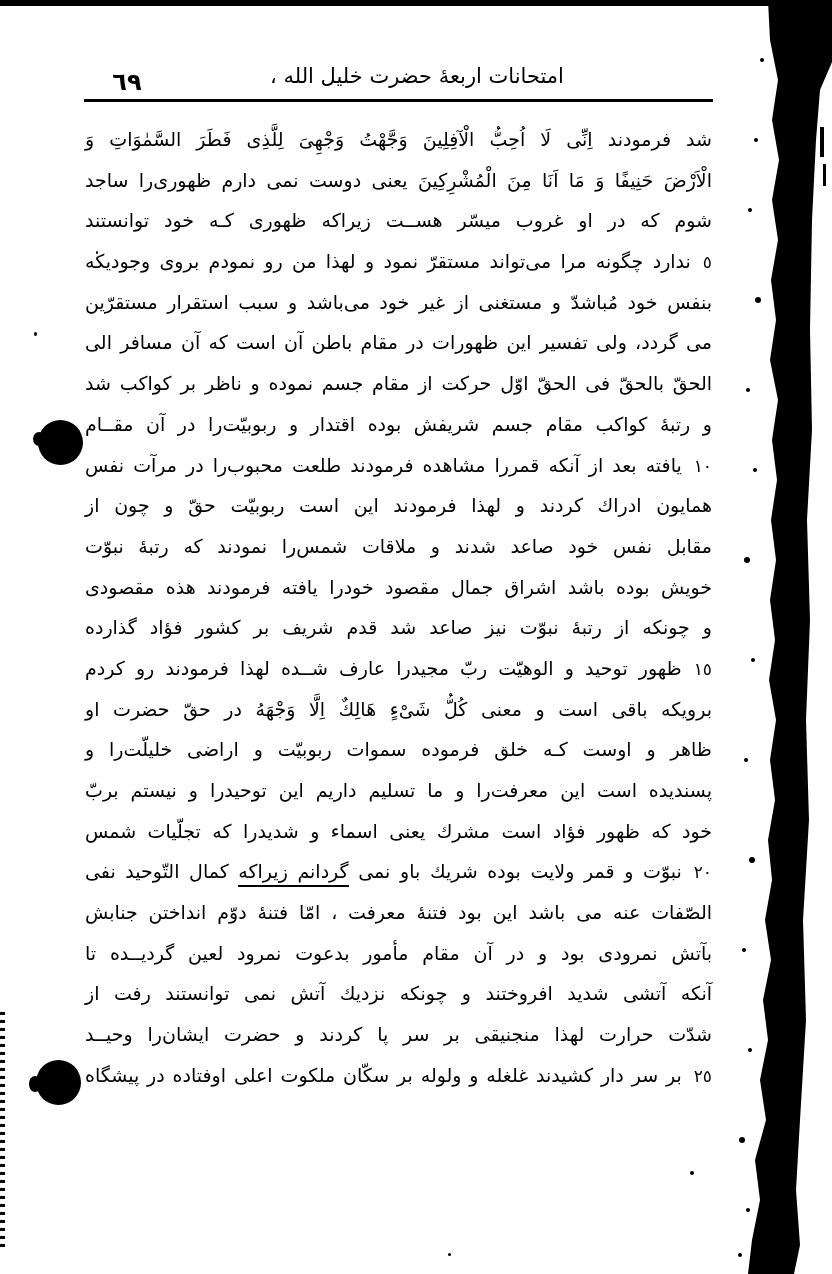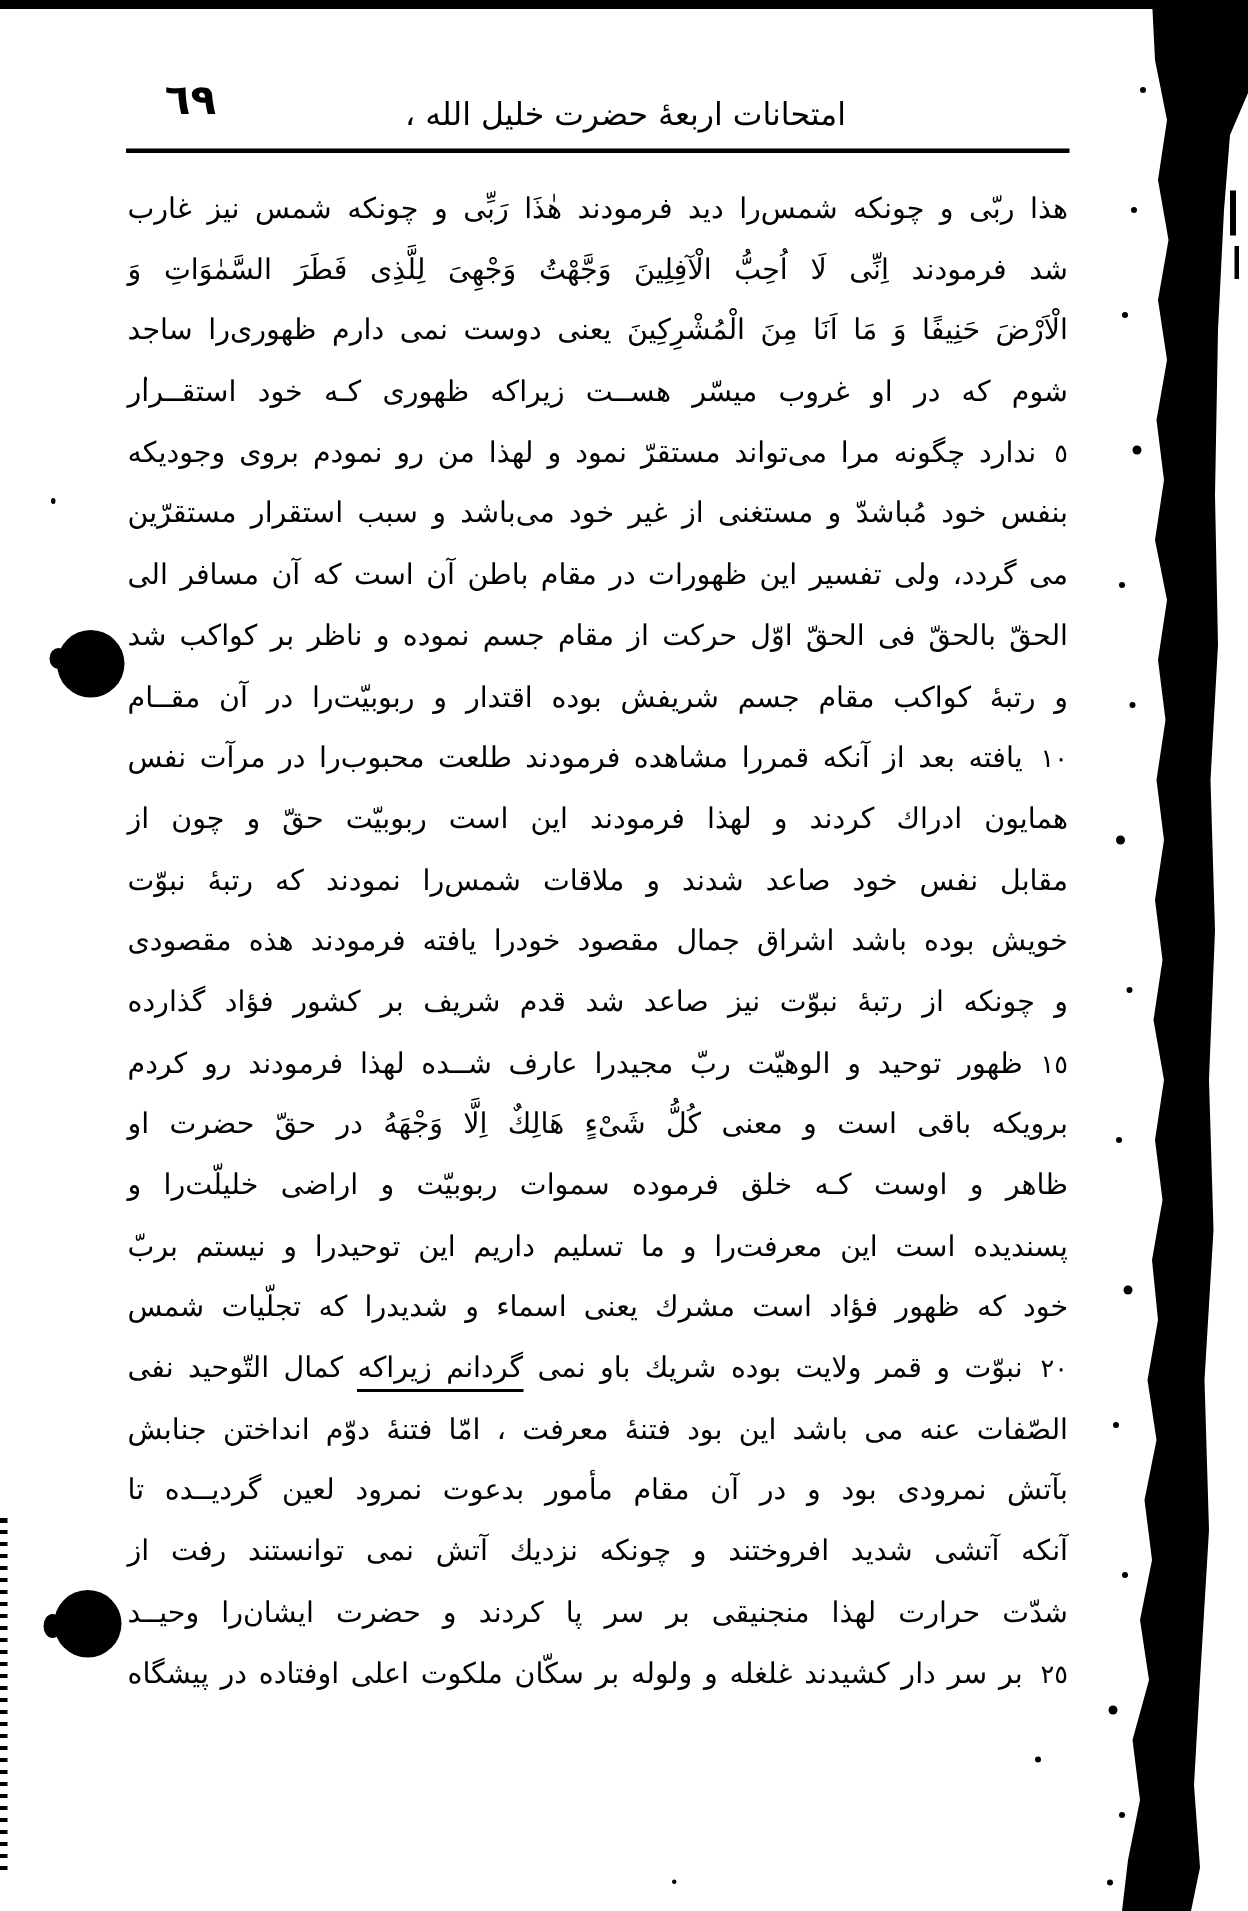--- a/index.html
+++ b/index.html
@@ -4,22 +4,22 @@
 <style>
   html,body{margin:0;padding:0;background:#777;}
   .page{
     position:relative; width:832px; height:1274px;
     background:#ffffff; overflow:hidden;
     font-family:"DejaVu Sans", sans-serif;
     color:#000; direction:rtl;
   }
   
   .page-number{
-    position:absolute; top:50px; left:104px; width:46px;
-    font-size:28px; font-weight:bold; text-align:center;
+    position:absolute; top:68px; left:104px; width:46px;
+    font-size:24px; font-weight:bold; text-align:center;
   }
   .header-title{
     position:absolute; top:44px; right:240px; width:350px;
     font-size:21px; text-align:center; white-space:nowrap;margin-top:20px;
   }
   .header-rule{
     position:absolute; top:99px; left:84px; width:629px; height:3px;
     background:#000;
   }
   
@@ -57,24 +57,23 @@
 </head>
 <body>
 
 <div class="page">
 
   <div class="page-number">٦٩</div>
   <div class="header-title">امتحانات اربعهٔ حضرت خلیل الله ،</div>
   <div class="header-rule"></div>
 
   <div class="text-body">
-    <div class="line">هذا ربّی و چونکه شمس‌را دید فرمودند هٰذَا رَبِّی و چونکه شمس نیز غارب</div>
     <div class="line">شد فرمودند اِنِّی لَا اُحِبُّ الْآفِلِینَ وَجَّهْتُ وَجْهِیَ لِلَّذِی فَطَرَ السَّمٰوَاتِ وَ</div>
     <div class="line">الْاَرْضَ حَنِیفًا وَ مَا اَنَا مِنَ الْمُشْرِکِینَ یعنی دوست نمی دارم ظهوری‌را ساجد</div>
-    <div class="line">شوم که در او غروب میسّر هســت زیراکه ظهوری کـه خود استقــرار</div>
+    <div class="line">شوم که در او غروب میسّر هســت زیراکه ظهوری کـه خود توانستند</div>
     <div class="line"><span class="marker">٥</span><span>ندارد چگونه مرا می‌تواند مستقرّ نمود و لهذا من رو نمودم بروی وجودیکه</span></div>
     <div class="line">بنفس خود مُباشدّ و مستغنی از غیر خود می‌باشد و سبب استقرار مستقرّین</div>
     <div class="line">می گردد، ولی تفسیر این ظهورات در مقام باطن آن است که آن مسافر الی</div>
     <div class="line">الحقّ بالحقّ فی الحقّ اوّل حرکت از مقام جسم نموده و ناظر بر کواکب شد</div>
     <div class="line">و رتبهٔ کواکب مقام جسم شریفش بوده اقتدار و ربوبیّت‌را در آن مقــام</div>
     <div class="line"><span class="marker">١٠</span><span>یافته بعد از آنکه قمررا مشاهده فرمودند طلعت محبوب‌را در مرآت نفس</span></div>
     <div class="line">همایون ادراك کردند و لهذا فرمودند این است ربوبیّت حقّ و چون از</div>
     <div class="line">مقابل نفس خود صاعد شدند و ملاقات شمس‌را نمودند که رتبهٔ نبوّت</div>
     <div class="line">خویش بوده باشد اشراق جمال مقصود خودرا یافته فرمودند هذه مقصودی</div>
     <div class="line">و چونکه از رتبهٔ نبوّت نیز صاعد شد قدم شریف بر کشور فؤاد گذارده</div>

